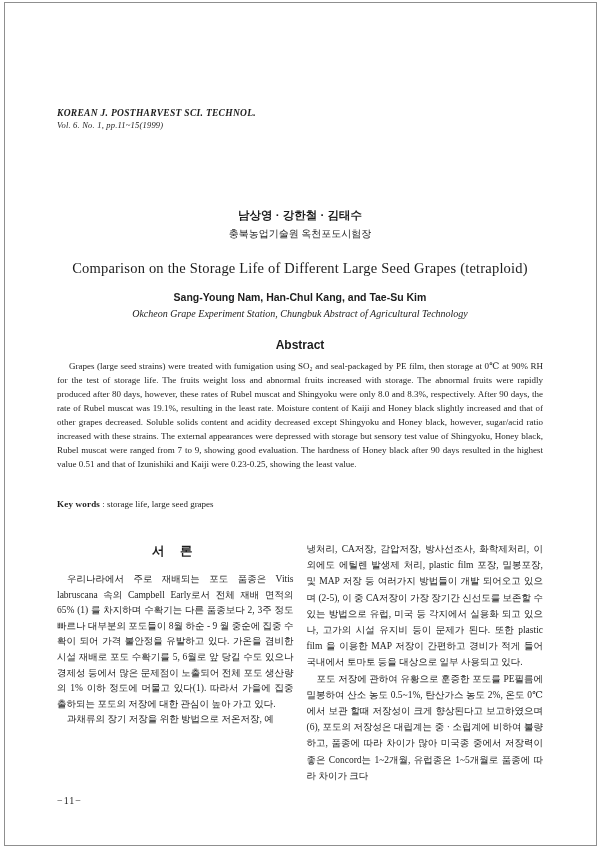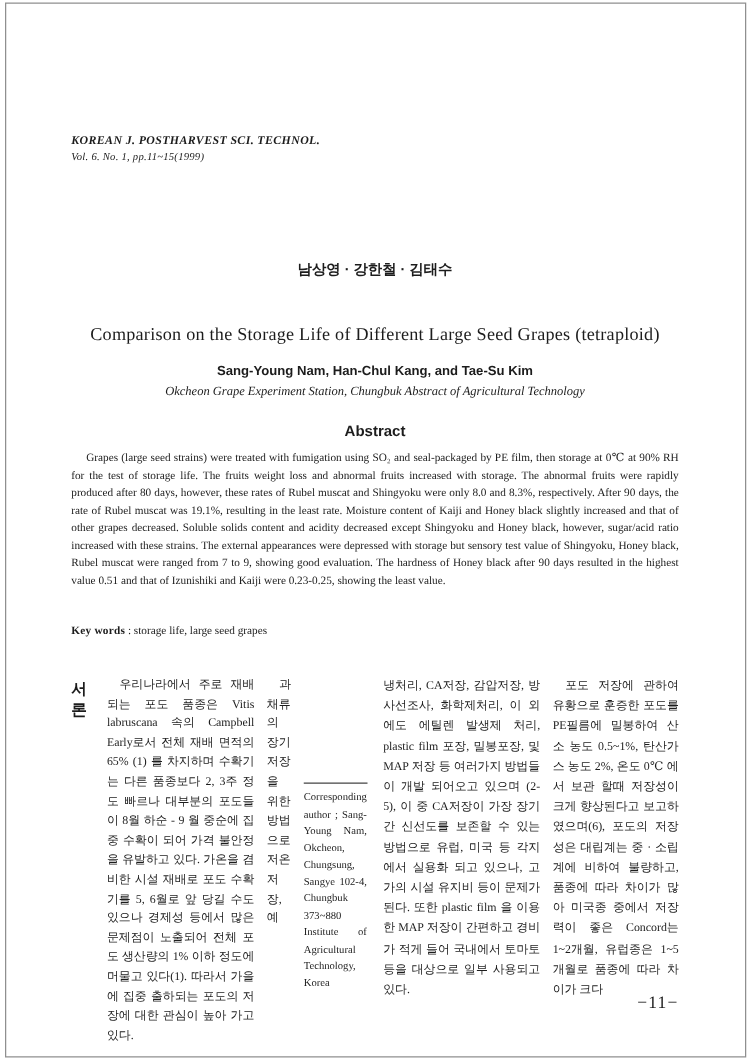--- a/index.html
+++ b/index.html
@@ -67,76 +67,73 @@
   }
   .keywords{
     position:absolute;top:499px;left:0;width:486px;font-size:9px;
   }
   .keywords b{letter-spacing:.2px;}
   
   .columns{
     position:absolute;top:541px;left:0;width:486px;height:252px;
     display:flex;gap:13px;
   }
-  .col{width:237px;display:flex;flex-direction:row;gap:10px;}
+  .col{width:237px;display:flex;flex-direction:column;}
   .section-head{
     text-align:center;
     font-family:"Liberation Sans","DejaVu Sans",sans-serif;
     font-size:12.5px;font-weight:bold;letter-spacing:6px;
     margin:2px 0 12px 0;
   }
   .kbody{
     font-size:9.5px;line-height:15.6px;text-align:justify;margin:0;
   }
   .kbody.indent{text-indent:10px;}
   .right-col .kbody{line-height:16.2px;}
   .footnote-block{margin-top:auto;}
   .footnote-rule{
     border:none;border-top:1px solid #444;margin:0 0 4px 0;
   }
   .footnote{
     font-size:8.5px;line-height:13.5px;text-align:justify;margin:0;
   }
   .page-number{
-    position:absolute;top:795px;left:0;width:100%;text-align:right;
-    font-size:14px;letter-spacing:1px;
+    position:absolute;top:795px;left:0;width:100%;text-align:left;
+    font-size:10px;letter-spacing:1px;
   }
 </style>
 </head>
 <body>
 
 <div class="scan-frame"></div>
 
 <div class="page">
 
   <div class="journal-head">
     <div class="journal-name">KOREAN J. POSTHARVEST SCI. TECHNOL.</div>
     <div class="journal-issue">Vol. 6. No. 1, pp.11~15(1999)</div>
   </div>
 
   <div class="authors-ko">남상영 · 강한철 · 김태수</div>
+  <div class="affil-ko">충북농업기술원 옥천포도시험장</div>
 
   <div class="title-en">Comparison on the Storage Life of Different Large Seed Grapes (tetraploid)</div>
   <div class="authors-en">Sang-Young Nam, Han-Chul Kang, and Tae-Su Kim</div>
   <div class="affil-en">Okcheon Grape Experiment Station, Chungbuk Abstract of Agricultural Technology</div>
 
   <div class="abstract-head">Abstract</div>
   <div class="abstract-body">Grapes (large seed strains) were treated with fumigation using SO₂ and seal-packaged by PE film, then storage at 0℃ at 90% RH for the test of storage  life. The fruits weight loss and abnormal fruits increased with storage. The abnormal fruits were rapidly produced after 80 days, however, these rates of Rubel muscat and Shingyoku were only 8.0 and 8.3%, respectively. After 90 days, the rate of Rubel muscat was 19.1%, resulting in the least rate. Moisture content of Kaiji and Honey black slightly increased and that of other grapes decreased. Soluble solids content and acidity decreased except Shingyoku and Honey black, however, sugar/acid ratio increased with these strains. The external appearances were depressed with storage but sensory test value of Shingyoku, Honey black, Rubel muscat were ranged from 7 to 9, showing good evaluation. The hardness of Honey black after 90 days resulted in the highest value 0.51 and that of Izunishiki and Kaiji were 0.23-0.25, showing the least value.</div>
 
   <div class="keywords"><b>Key words</b><span> : </span><span>storage life, large seed grapes</span></div>
 
   <div class="columns">
     <div class="col left-col">
       <div class="section-head">서 론</div>
       <p class="kbody indent">우리나라에서 주로 재배되는 포도 품종은 Vitis labruscana 속의 Campbell Early로서 전체 재배 면적의 65% (1) 를 차지하며 수확기는 다른 품종보다 2, 3주 정도 빠르나 대부분의 포도들이 8월 하순 - 9 월 중순에 집중 수확이 되어 가격 불안정을 유발하고 있다. 가온을 겸비한 시설 재배로 포도 수확기를 5, 6월로 앞 당길 수도 있으나 경제성 등에서 많은 문제점이 노출되어 전체 포도 생산량의 1% 이하 정도에 머물고 있다(1). 따라서 가을에 집중 출하되는 포도의 저장에 대한 관심이 높아 가고 있다.</p>
       <p class="kbody indent">과채류의 장기 저장을 위한 방법으로 저온저장, 예</p>
-      <div class="footnote-block">
-        <hr class="footnote-rule">
-        <p class="footnote">Corresponding  author ; Sang-Young  Nam,  Okcheon, Chungsung, Sangye 102-4, Chungbuk 373~880 Institute of Agricultural Technology, Korea</p>
-      </div>
     </div>
     <div class="col right-col">
       <p class="kbody">냉처리, CA저장, 감압저장, 방사선조사, 화학제처리, 이 외에도 에틸렌 발생제 처리, plastic film 포장, 밀봉포장, 및 MAP 저장 등 여러가지 방법들이 개발 되어오고 있으며 (2-5), 이 중 CA저장이 가장 장기간 신선도를 보존할 수 있는 방법으로 유럽, 미국 등 각지에서 실용화 되고 있으나, 고가의 시설 유지비 등이 문제가 된다. 또한 plastic film 을 이용한  MAP 저장이 간편하고 경비가 적게 들어 국내에서 토마토 등을 대상으로 일부 사용되고 있다.</p>
       <p class="kbody indent">포도 저장에 관하여 유황으로 훈증한 포도를 PE필름에 밀봉하여 산소 농도 0.5~1%, 탄산가스 농도 2%, 온도 0℃ 에서 보관 할때 저장성이 크게 향상된다고 보고하였으며(6), 포도의 저장성은 대립계는 중 · 소립계에 비하여 불량하고, 품종에 따라 차이가 많아 미국종 중에서 저장력이 좋은 Concord는 1~2개월, 유럽종은 1~5개월로 품종에 따라 차이가 크다</p>
     </div>
   </div>
 
   <div class="page-number">−11−</div>
 
 </div>

